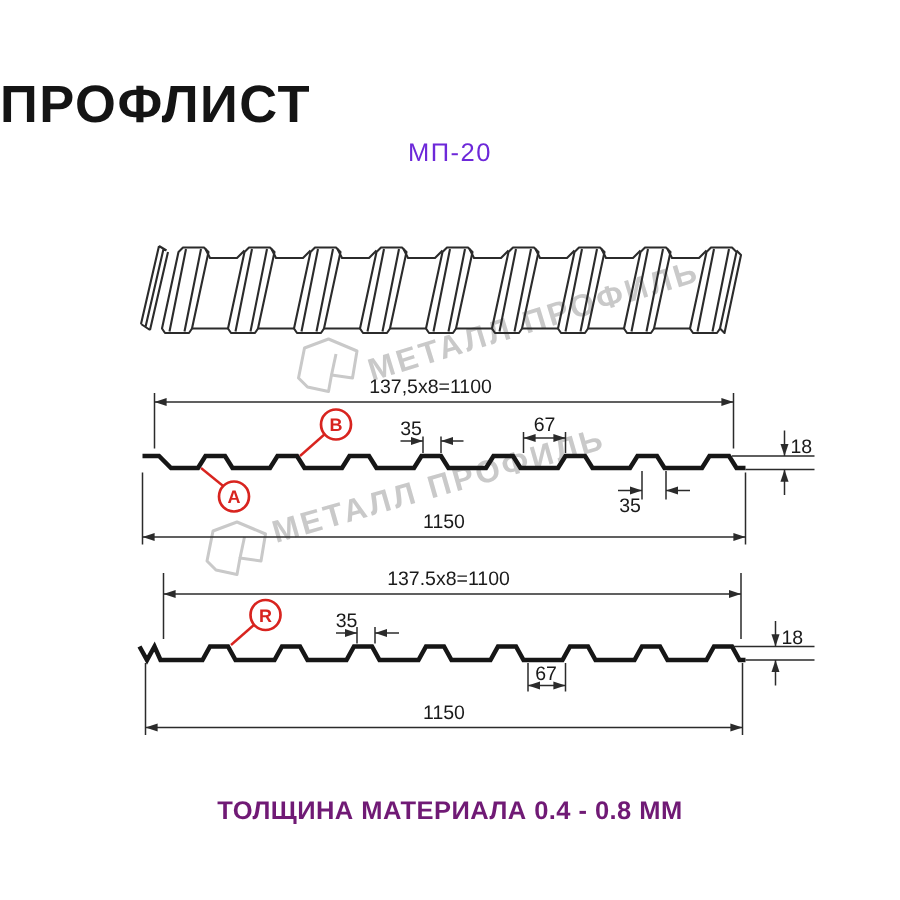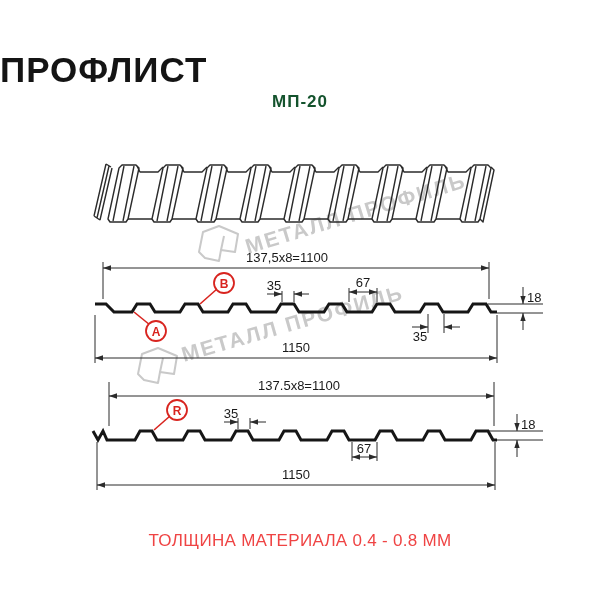--- a/index.html
+++ b/index.html
@@ -6,25 +6,25 @@
   body {
     width:600px; height:600px; background:#ffffff; position:relative;
     overflow:hidden; font-family:"Liberation Sans", sans-serif;
   }
   .title {
     position:absolute; top:50px; left:0; width:600px; text-align:left;
     font-size:35px; font-weight:800; letter-spacing:1px; color:#141414;
   }
   .subtitle {
     position:absolute; top:92px; left:0; width:600px; text-align:center;
-    font-size:17px; font-weight:700; letter-spacing:1px; color:#14532d;
+    font-size:17px; font-weight:400; letter-spacing:1px; color:#6d28d9;
   }
   .footer-note {
     position:absolute; top:531px; left:0; width:600px; text-align:center;
-    font-size:17px; font-weight:400; letter-spacing:0.3px; color:#ef4444;
+    font-size:17px; font-weight:700; letter-spacing:0.3px; color:#701a75;
   }
   svg.diagram { position:absolute; left:0; top:0; }
   .thin  { stroke:#2b2b2b; stroke-width:1; fill:none; }
   .thick { stroke:#161616; stroke-width:3; fill:none; stroke-linejoin:miter; }
   .sheet { stroke:#2b2b2b; stroke-width:1.4; fill:none; stroke-linejoin:round; }
   .redln { stroke:#d8241f; stroke-width:1.6; fill:none; }
   .redcirc { stroke:#d8241f; stroke-width:1.8; fill:#ffffff; }
   .wmline { stroke:#c9c9c9; stroke-width:2; fill:none; stroke-linejoin:round; }
   .dim { font:13px "Liberation Sans", sans-serif; fill:#1a1a1a; }
   .lbl { font:bold 12px "Liberation Sans", sans-serif; fill:#d8241f; }

